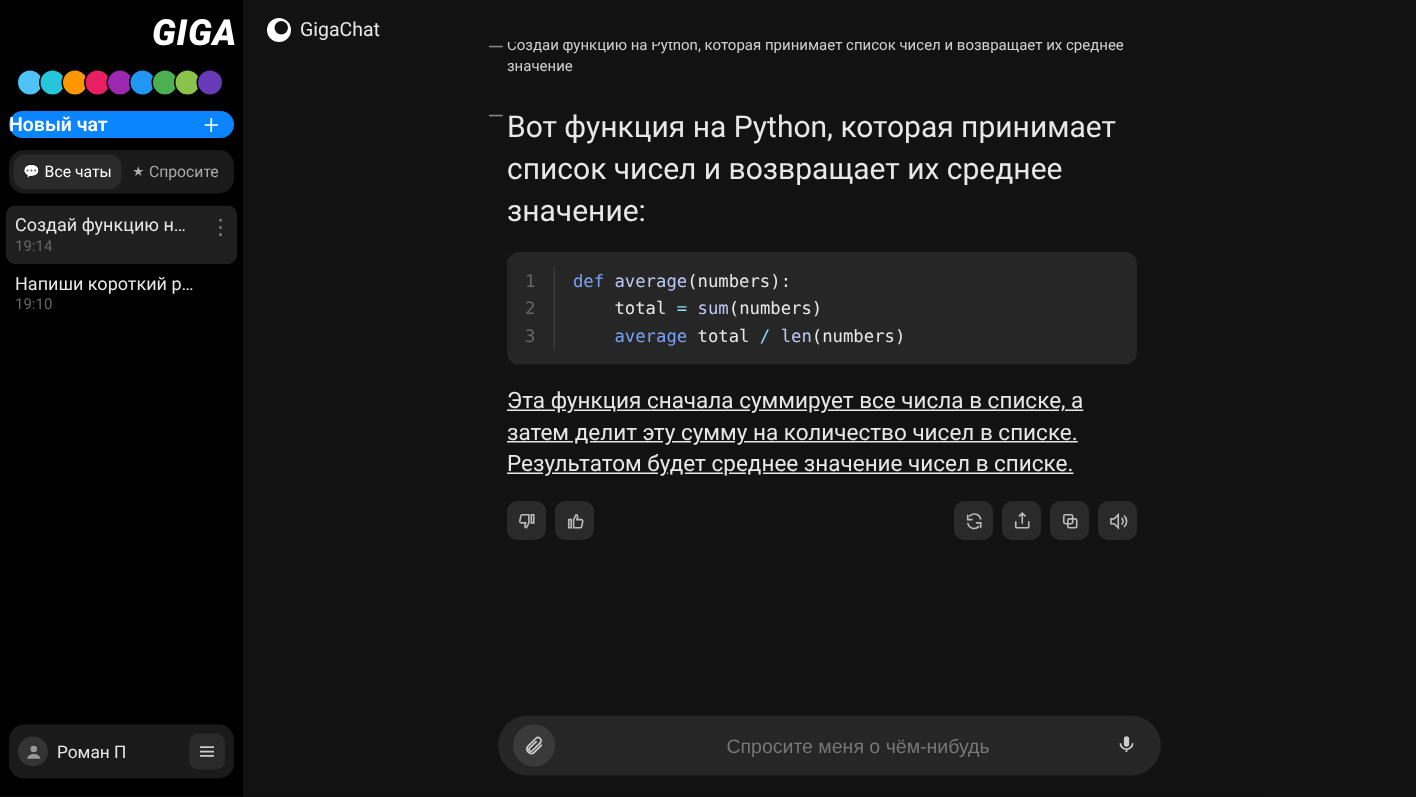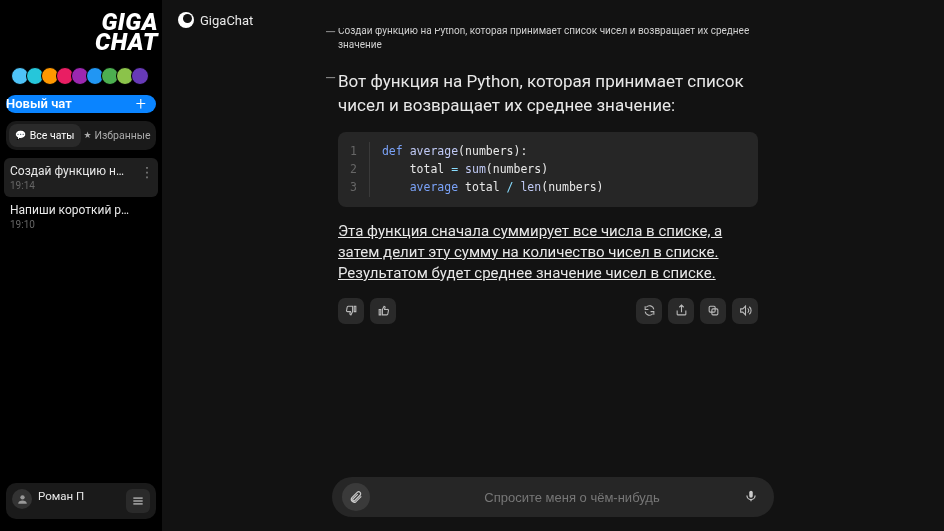--- a/index.html
+++ b/index.html
@@ -94,21 +94,21 @@
 }
 .chat-item.active { background: #1f1f1f; }
 .chat-title { font-size: 12px; color: #e8e8e8; white-space: nowrap; overflow: hidden; text-overflow: ellipsis; max-width: 120px; }
 .chat-time { font-size: 10px; color: #666; margin-top: 2px; }
 .chat-item .more {
   position: absolute; right: 4px; top: 6px;
   color: #888; font-size: 14px; cursor: pointer;
 }
 .sidebar-footer {
   display: flex;
-  align-items: flex-start;
+  align-items: center;
   gap: 6px;
   padding: 6px;
   background: #1a1a1a;
   border-radius: 10px;
   margin: 4px 2px;
 }
 .user-ava {
   width: 20px; height: 20px; border-radius: 50%;
   background: #333;
   display: flex; align-items: center; justify-content: center;
@@ -269,21 +269,20 @@
 .input-field::placeholder { color: #777; }
 .mic-btn { color: #ccc; cursor: pointer; padding: 0 6px; }
 .mic-btn svg { width: 14px; height: 14px; }
 </style>
 </head>
 <body>
 
 <div class="sidebar">
   <div class="logo">
     <div>GIGA</div>
-    <div>CHAT</div>
   </div>
   <div class="avatars-row" id="avatars-row">
       <div class="av" style="background: rgb(79, 195, 247);"></div>
       <div class="av" style="background: rgb(38, 198, 218);"></div>
       <div class="av" style="background: rgb(255, 152, 0);"></div>
       <div class="av" style="background: rgb(233, 30, 99);"></div>
       <div class="av" style="background: rgb(156, 39, 176);"></div>
       <div class="av" style="background: rgb(33, 150, 243);"></div>
       <div class="av" style="background: rgb(76, 175, 80);"></div>
       <div class="av" style="background: rgb(139, 195, 74);"></div>
@@ -293,21 +292,21 @@
     <span>Новый чат</span>
     <span class="plus">+</span>
   </div>
   <div class="tabs">
     <div class="tab active">
       <span class="tab-icon">💬</span>
       <span>Все чаты</span>
     </div>
     <div class="tab">
       <span class="tab-icon">★</span>
-      <span>Избранные</span>
+      <span>Спросите</span>
     </div>
   </div>
   <div class="chat-list">
     <div class="chat-item active">
       <div class="chat-title">Создай функцию на Py...</div>
       <div class="chat-time">19:14</div>
       <div class="more">⋮</div>
     </div>
     <div class="chat-item">
       <div class="chat-title">Напиши короткий расс...</div>
@@ -343,21 +342,21 @@
 
   <div class="conversation">
     <div class="chat-col">
       <div class="msg-row">
         <div class="dash">—</div>
         <div class="msg-text user">Создай функцию на Python, которая принимает список чисел и возвращает их среднее значение</div>
       </div>
       <div class="msg-row" style="margin-top:18px;">
         <div class="dash">—</div>
         <div>
-          <div class="msg-text" style="font-size:17px;">Вот функция на Python, которая принимает список чисел и возвращает их среднее значение:</div>
+          <div class="msg-text" style="font-size:20px;">Вот функция на Python, которая принимает список чисел и возвращает их среднее значение:</div>
           <div class="code-block">
             <div class="line-nums"><span>1</span><br><span>2</span><br><span>3</span></div>
             <div class="code-content"><span class="kw">def </span><span class="fn">average</span><span>(numbers):</span>
 <span>    total </span><span class="op">=</span><span class="fn"> sum</span><span>(numbers)</span>
 <span>    </span><span class="kw">average</span><span> total </span><span class="op">/</span><span class="fn"> len</span><span>(numbers)</span></div>
           </div>
           <div class="msg-text" style="font-size:15px;max-width:420px;text-decoration:underline;">Эта функция сначала суммирует все числа в списке, а затем делит эту сумму на количество чисел в списке. Результатом будет среднее значение чисел в списке.</div>
           <div class="feedback-row">
             <div class="small-btn">
               <svg viewBox="0 0 24 24" fill="none" stroke="currentColor" stroke-width="2">

